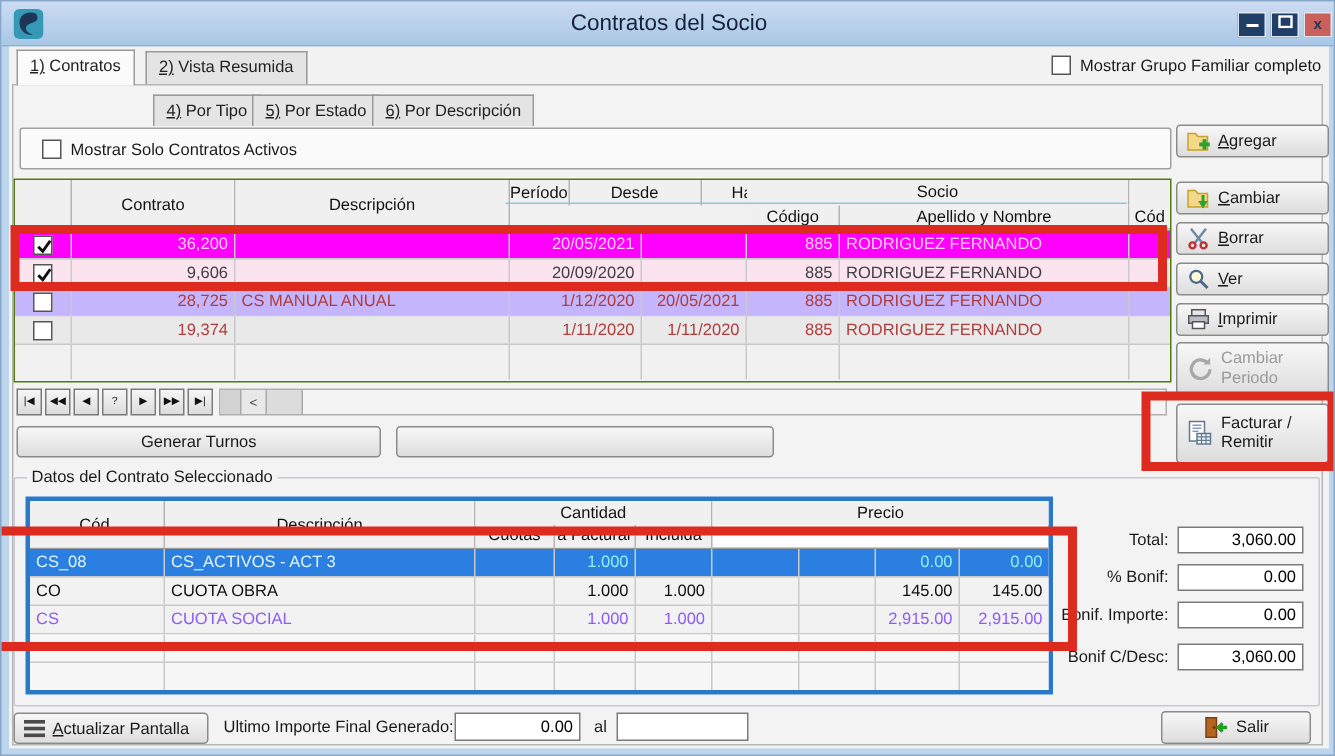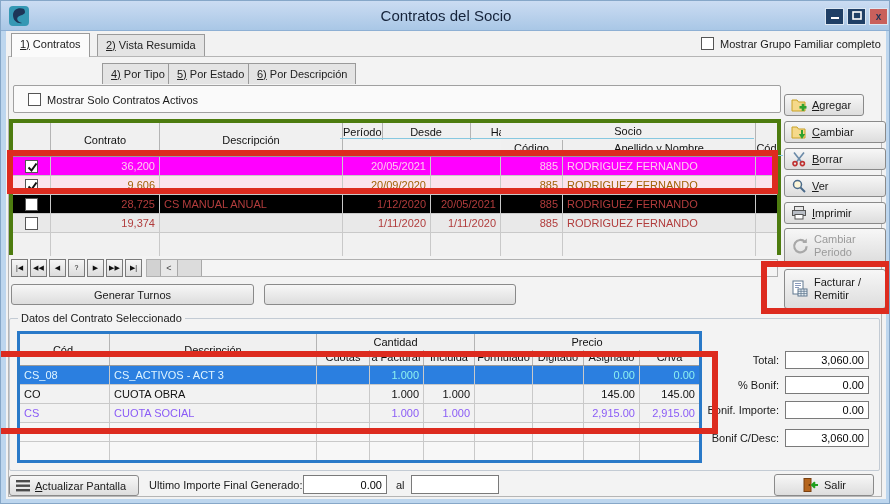--- a/index.html
+++ b/index.html
@@ -21,21 +21,21 @@
   
   .cb{width:13px;height:13px;background:#fff;border:1px solid #555;display:inline-block;position:relative;}
   .cb svg{display:none;position:absolute;left:0;top:0;}
   .cb.checked svg{display:block;}
   .cblabel{font-size:11px;color:#1a1a1a;}
   
   .btn{background:linear-gradient(#f7f7f7,#dddddd);border:1px solid #8a8a8a;border-radius:3px;font-size:11px;color:#1a1a1a;display:flex;align-items:center;justify-content:center;gap:5px;}
   .btn.left{justify-content:flex-start;padding-left:6px;}
   .btn.disabled{color:#9a9a9a;}
   
-  .tbl{background:#f1f1f1;border:4px solid #4d7c0f;}
+  .tbl{background:#f1f1f1;border:1px solid #4d7c0f;}
   .hrow,.drow{display:flex;}
   .hc{border-right:1px solid #b4b4b4;font-size:11px;color:#111;display:flex;align-items:center;justify-content:center;background:#f0f0f0;}
   .dc{border-right:1px solid #c9c9c9;font-size:11px;padding:0 4px;display:flex;align-items:center;white-space:nowrap;overflow:hidden;}
   .num{justify-content:flex-end;}
   .rowline{border-bottom:1px solid #c9c9c9;}
   .cyan-line{height:1px;background:#86c8e0;}
   
   .c0{width:38px}.c1{width:109px}.c2{width:183px}.c3{width:88px}.c4{width:70px}.c5{width:62px}.c6{width:193px}.c7{flex:1;border-right:none}
   
   .k0{width:90px}.k1{width:207px}.k2{width:53px}.k3{width:54px}.k4{width:51px}.k5{width:58px}.k6{width:51px}.k7{width:56px}.k8{flex:1;border-right:none}
@@ -127,38 +127,38 @@
           </div>
         <div class="dc c1 num">36,200</div>
         <div class="dc c2"></div>
         <div class="dc c3 num">20/05/2021</div>
         <div class="dc c4 num"></div>
         <div class="dc c5 num">885</div>
         <div class="dc c6">RODRIGUEZ FERNANDO</div>
         <div class="dc c7"></div>
       </div>
 
-      <div class="drow rowline" style="height:19px;background:#fbe4ee;color:#a16207">
+      <div class="drow rowline" style="height:19px;background:#fbe4ee;color:#404040">
         <div class="dc c0" style="justify-content:center">
             <span class="cb checked">
               <svg width="13" height="13" viewBox="0 0 13 13">
                 <path d="M2.5 6.5l3 3 5-7" stroke="#111" stroke-width="2" fill="none"></path>
               </svg>
             </span>
           </div>
         <div class="dc c1 num">9,606</div>
         <div class="dc c2"></div>
         <div class="dc c3 num">20/09/2020</div>
         <div class="dc c4 num"></div>
         <div class="dc c5 num">885</div>
         <div class="dc c6">RODRIGUEZ FERNANDO</div>
         <div class="dc c7"></div>
       </div>
 
-      <div class="drow rowline" style="height:19px;background:#000000;color:#b13c3c">
+      <div class="drow rowline" style="height:19px;background:#c4b5fd;color:#b13c3c">
         <div class="dc c0" style="justify-content:center">
             <span class="cb"></span>
           </div>
         <div class="dc c1 num">28,725</div>
         <div class="dc c2">CS MANUAL ANUAL</div>
         <div class="dc c3 num">1/12/2020</div>
         <div class="dc c4 num">20/05/2021</div>
         <div class="dc c5 num">885</div>
         <div class="dc c6">RODRIGUEZ FERNANDO</div>
         <div class="dc c7"></div>
@@ -202,21 +202,21 @@
       <div style="width:13px;background:#d2d2d2"></div>
       <div style="width:18px;background:#e8e8e8;border-left:1px solid #a8a8a8;border-right:1px solid #a8a8a8;font-size:9px;text-align:center;line-height:16px;color:#444">&lt;</div>
       <div style="width:24px;background:#dcdcdc;border-right:1px solid #a8a8a8"></div>
     </div>
 
     <div class="abs btn" style="left:5px;top:253px;width:243px;height:21px">
         <span>Generar Turnos</span>
       </div>
     <div class="abs btn" style="left:258px;top:253px;width:252px;height:21px"></div>
 
-    <div class="abs btn left" style="left:778px;top:63px;width:80px;height:22px">
+    <div class="abs btn left" style="left:778px;top:52px;width:102px;height:22px">
       <svg width="16" height="16" viewBox="0 0 16 16">
           <path d="M1 3h5l1.5 2H14v9H1z" fill="#f5d98a" stroke="#c9a227"></path>
           <rect x="8.5" y="9" width="7" height="2.6" fill="#2fa12f"></rect>
           <rect x="10.7" y="6.8" width="2.6" height="7" fill="#2fa12f"></rect>
         </svg>
       <span><u>A</u>gregar</span>
     </div>
     <div class="abs btn left" style="left:778px;top:90px;width:102px;height:22px">
       <svg width="16" height="16" viewBox="0 0 16 16">
           <path d="M1 3h5l1.5 2H14v9H1z" fill="#f5d98a" stroke="#c9a227"></path>
@@ -275,26 +275,20 @@
         <div style="display:flex;flex-direction:column;width:158px">
           <div class="hc" style="width:158px;height:16px">Cantidad</div>
           <div style="display:flex;height:16px">
             <div class="hc k2">Cuotas</div>
             <div class="hc k3">a Facturar</div>
             <div class="hc k4">Incluida</div>
           </div>
         </div>
         <div style="display:flex;flex-direction:column;flex:1">
           <div class="hc" style="height:16px;border-right:none">Precio</div>
-          <div style="display:flex;height:16px">
-            <div class="hc k5">Formulado</div>
-            <div class="hc k6">Digitado</div>
-            <div class="hc k7">Asignado</div>
-            <div class="hc k8">C/Iva</div>
-          </div>
         </div>
       </div>
 
       <div class="drow rowline" style="height:19px;background:#2b7fe0">
         <div class="dc k0" style="color:#dff4ff">CS_08</div>
         <div class="dc k1" style="color:#dff4ff">CS_ACTIVOS - ACT 3</div>
         <div class="dc k2 num" style="color:#8df0f0"></div>
         <div class="dc k3 num" style="color:#8df0f0">1.000</div>
         <div class="dc k4 num" style="color:#8df0f0"></div>
         <div class="dc k5 num" style="color:#8df0f0"></div>

